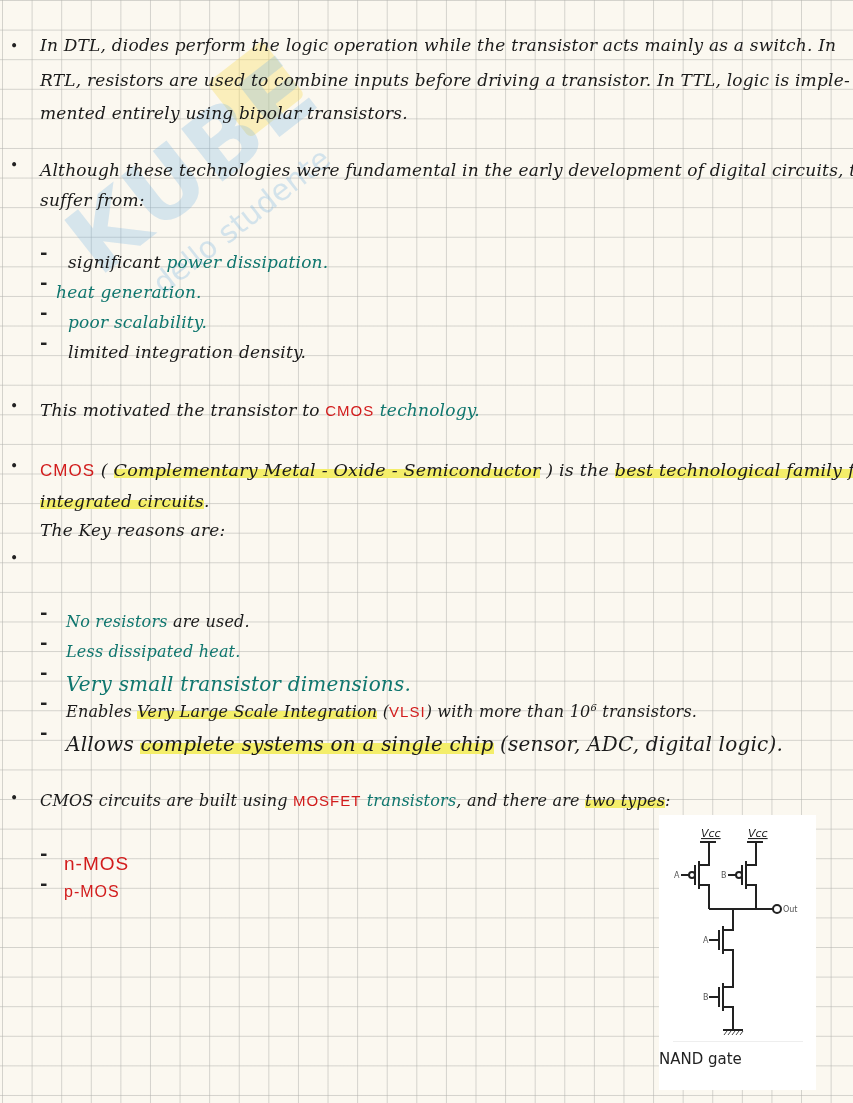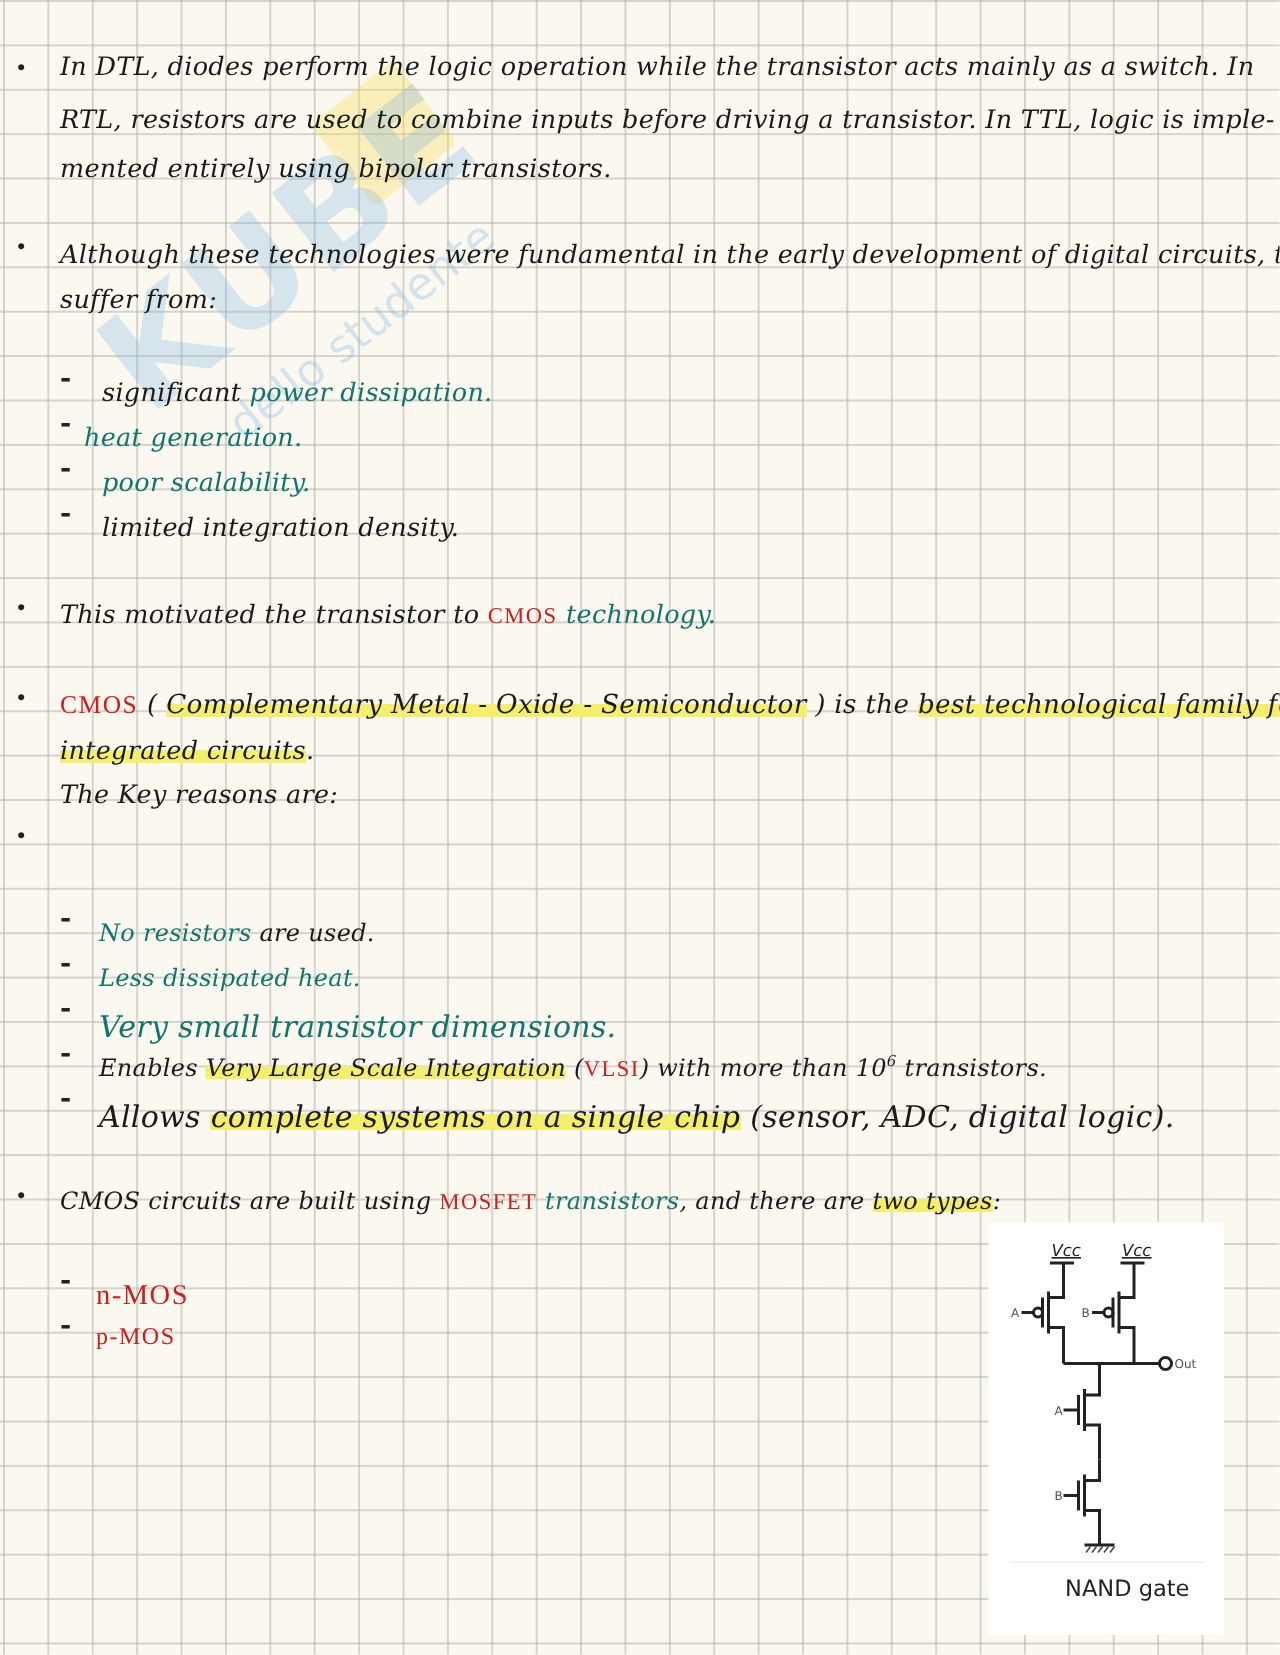--- a/index.html
+++ b/index.html
@@ -34,30 +34,30 @@
     position: absolute; left: 0; font-size: 17px; color: #1a1a1a;
     font-style: italic; white-space: nowrap; letter-spacing: 0.2px;
   }
   .bullet {
     position: absolute; left: 10px; font-size: 14px; color: #222;
   }
   .dash {
     position: absolute; left: 40px; font-size: 18px; font-weight: bold; color: #222;
   }
   .red { color: #0f766e; }
-  .red-up { color: #d21c1c; font-style: normal; font-family: Liberation Serif, serif; font-size: 15px; letter-spacing: 1px; text-align: center; }
+  .red-up { color: #d21c1c; font-style: normal; font-family: Liberation Sans, sans-serif; font-size: 15px; letter-spacing: 1px; text-align: center; }
   .hl { background: linear-gradient(to bottom, transparent 45%, #f4ee6a 45%, #f4ee6a 90%, transparent 90%); }
   sup { font-size: 10px; }
   .figure {
     position: absolute; left: 659px; top: 815px; width: 157px; height: 275px;
     background: #ffffff;
   }
   .figure svg { position: absolute; left: 0; top: 0; }
   .fig-caption {
-    position: absolute; left: 0; width: 185px; top: 235px; text-align: center;
+    position: absolute; left: 0; width: 185px; top: 235px; text-align: left;
     font-family: "DejaVu Sans", sans-serif; font-size: 15px; color: #222;
   }
   .fig-sep {
     position: absolute; left: 14px; width: 130px; top: 226px; height: 1px; background: #eee;
   }
 </style>
 </head>
 <body>
 
 <div class="watermark">

